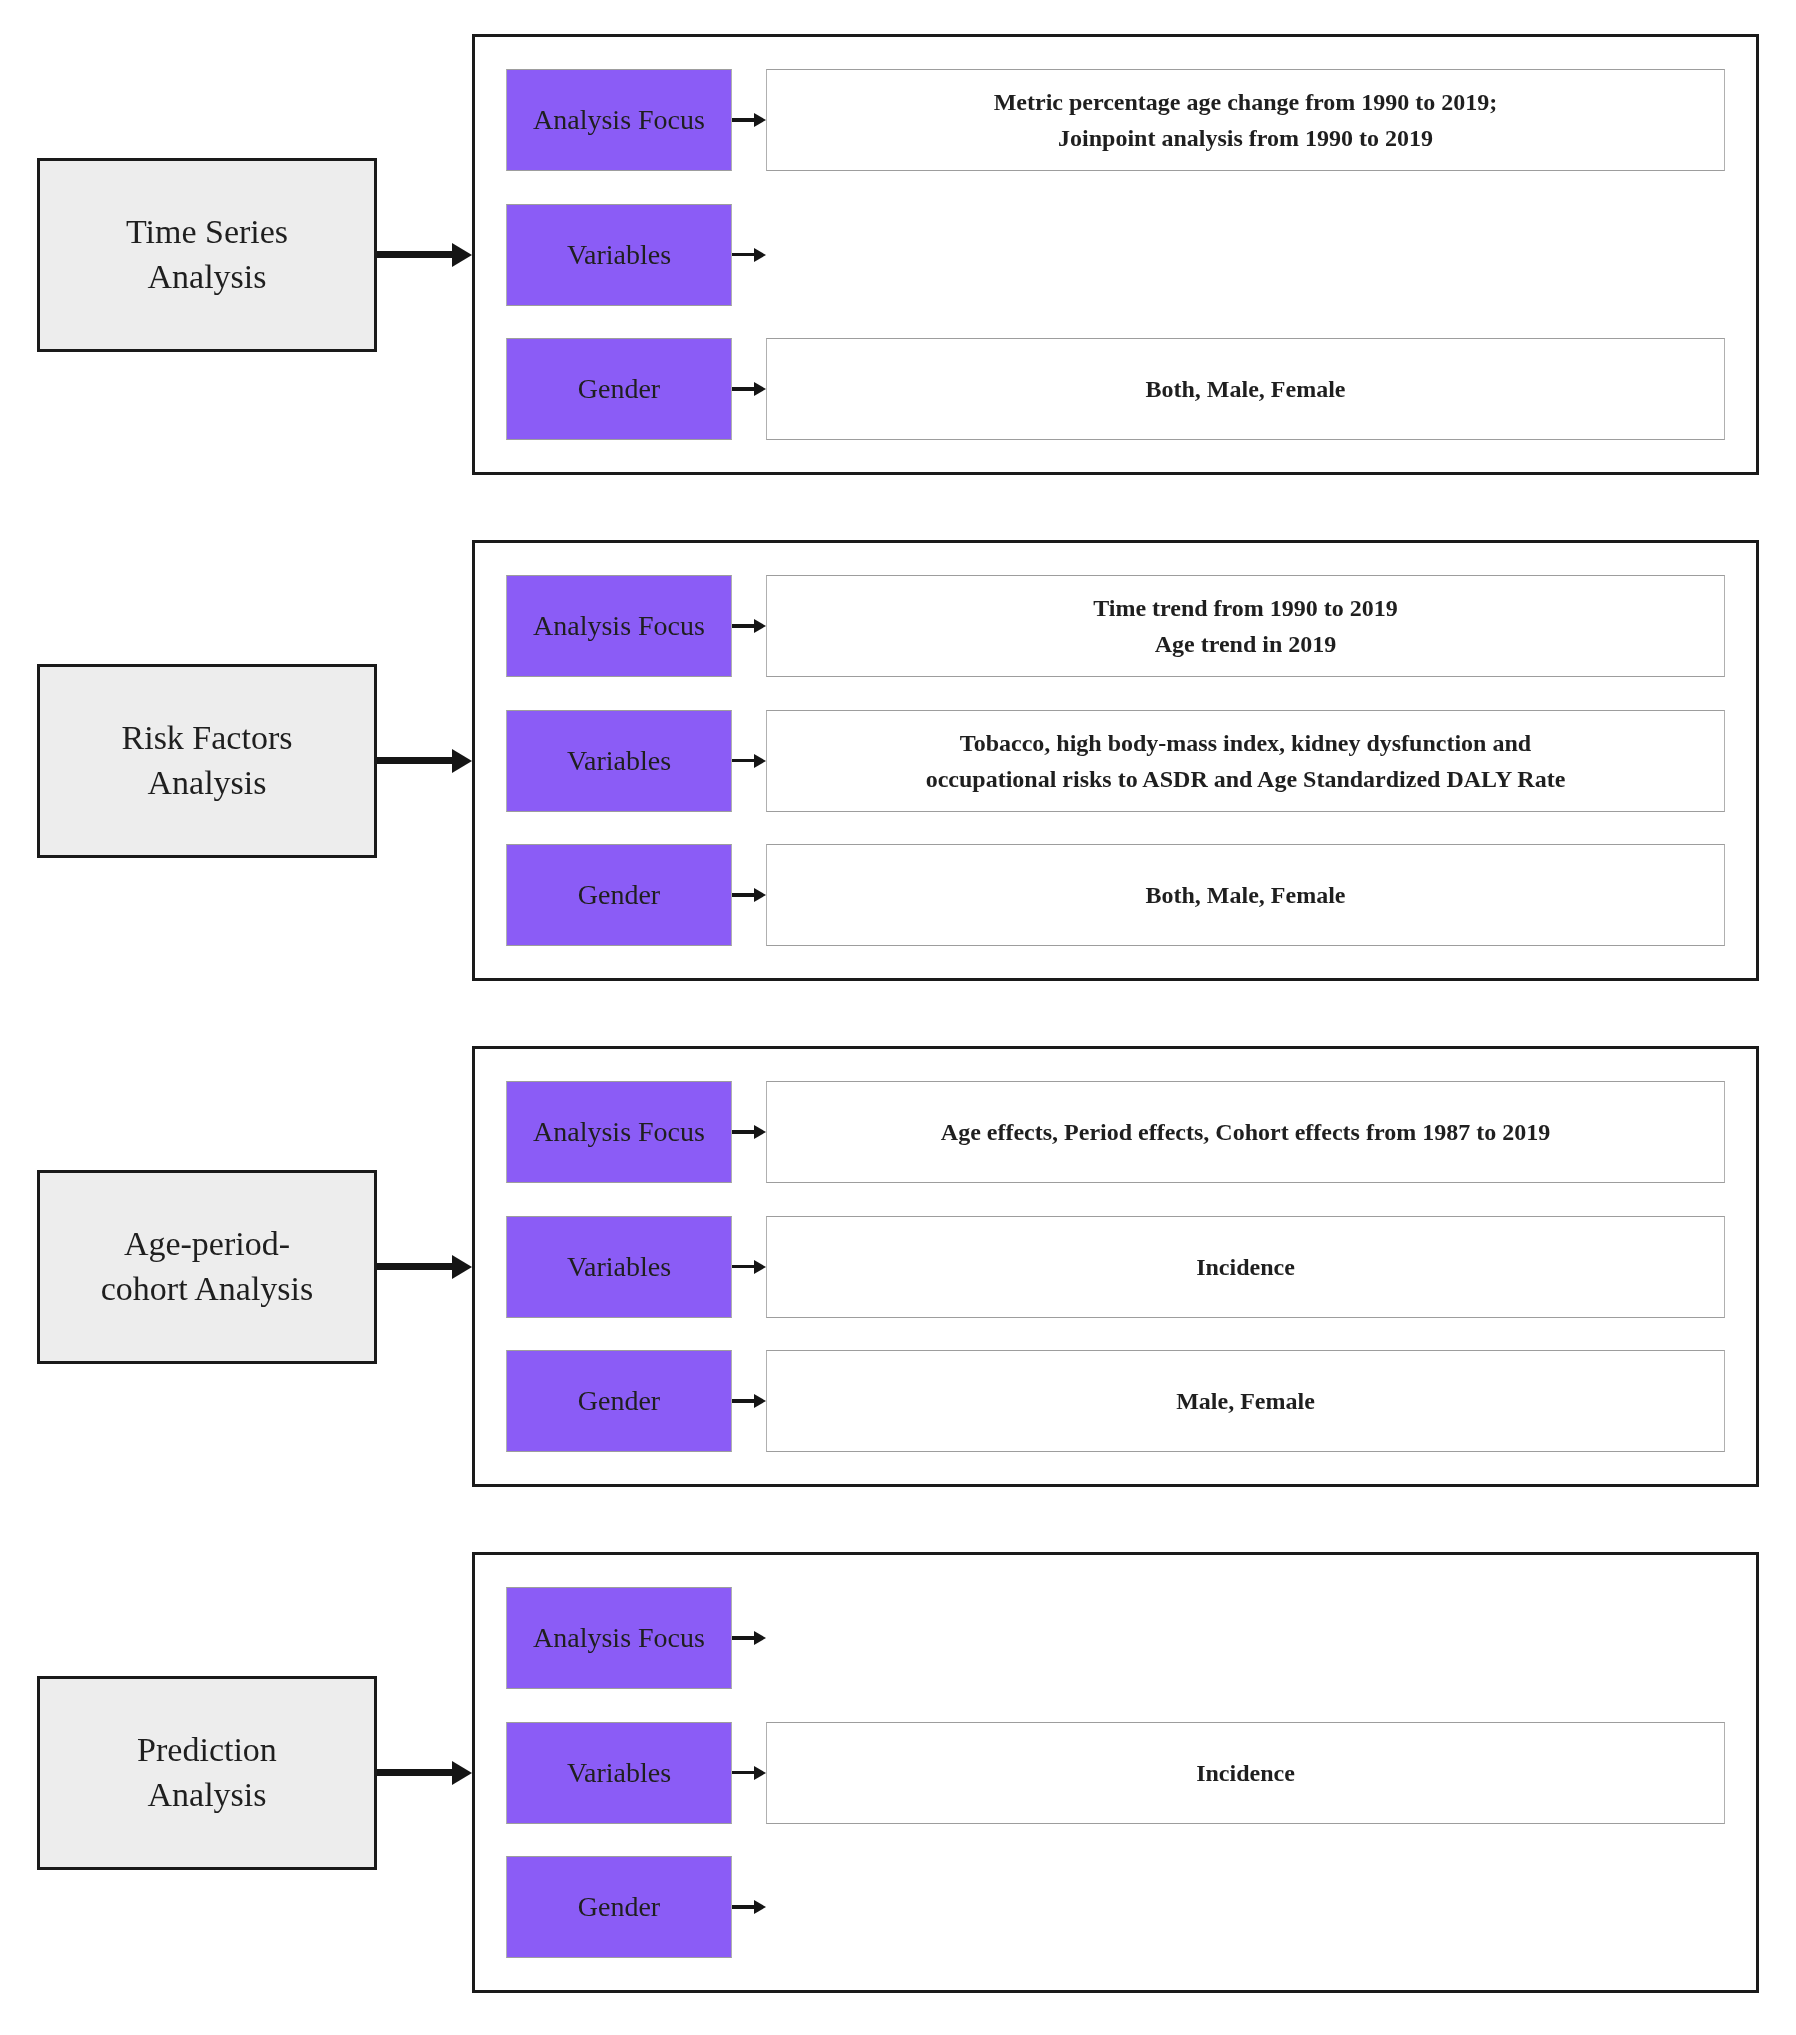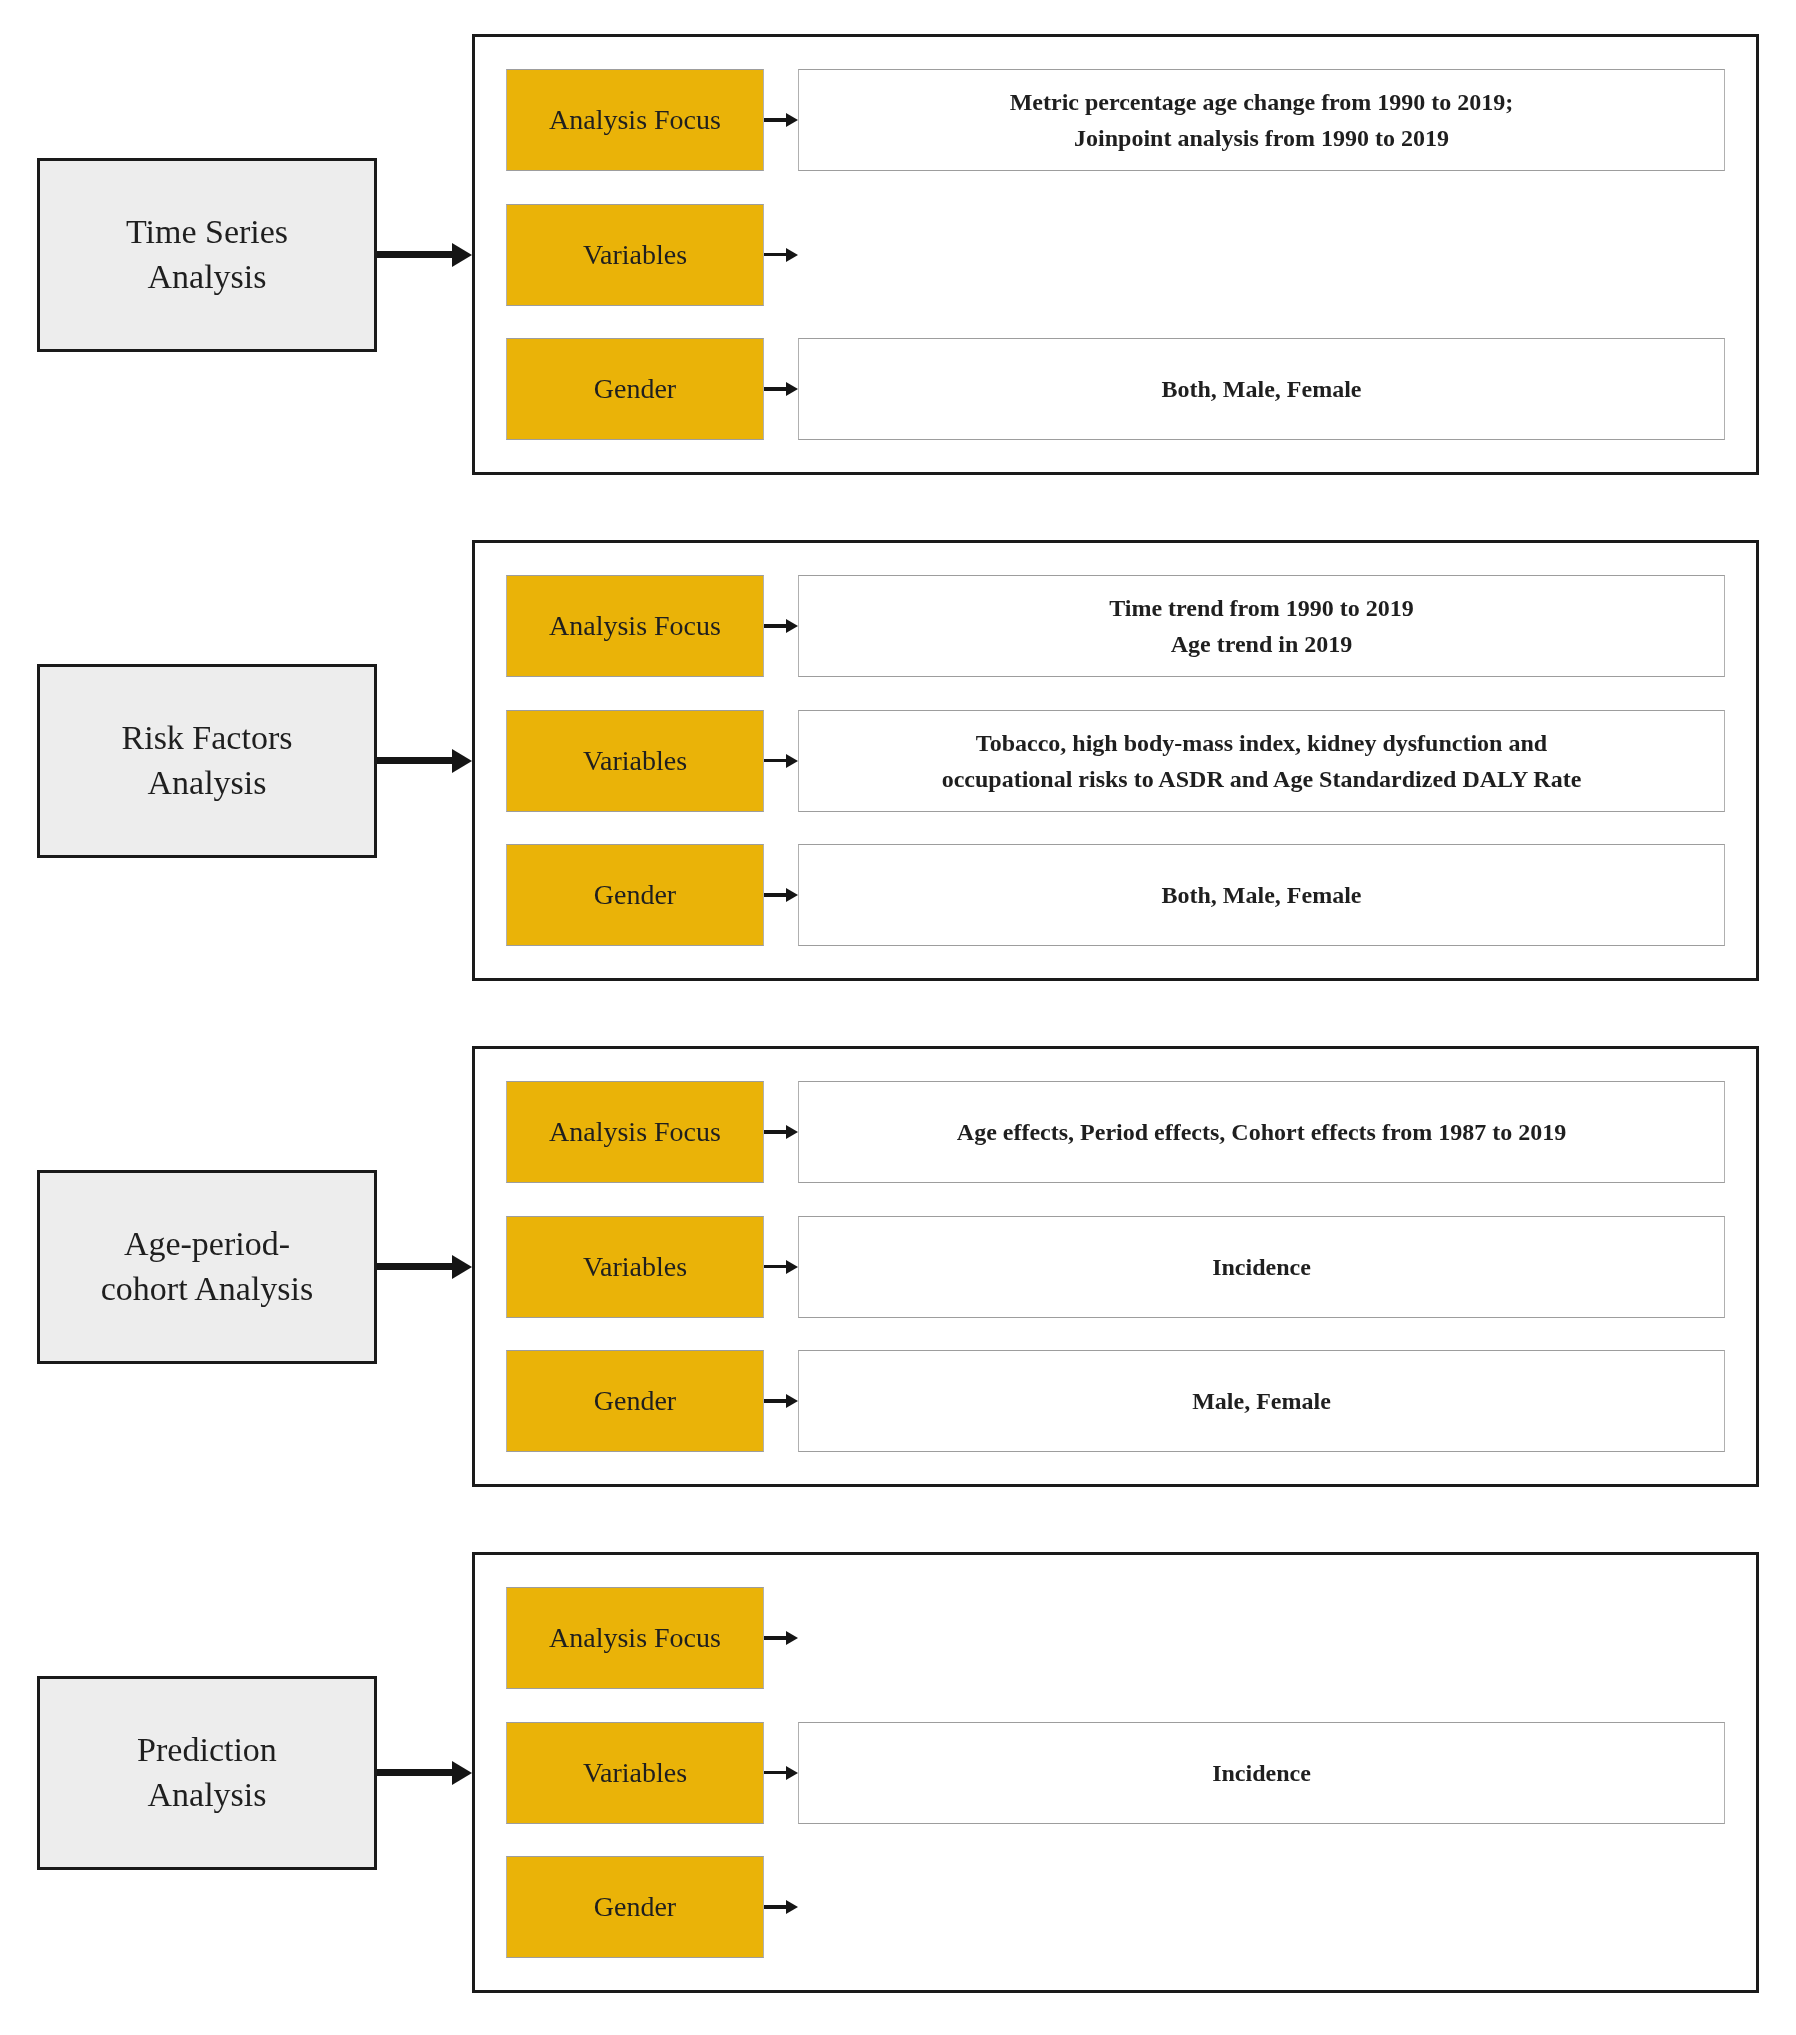--- a/index.html
+++ b/index.html
@@ -63,26 +63,26 @@
     padding: 0 31px;
     background: #ffffff;
   }
   .row {
     height: 102px;
     display: flex;
     align-items: stretch;
   }
   .label-box {
     flex: none;
-    width: 258px;
+    width: 226px;
     box-sizing: border-box;
     border: 1.2px solid #b0b0b0;
     border-top-color: #9d9d9d;
     border-bottom-color: #9d9d9d;
-    background: #eab308;
+    background: #8b5cf6;
     display: flex;
     align-items: center;
     justify-content: center;
     text-align: center;
     font-size: 28px;
   }
   .row-arrow {
     flex: none;
     width: 34px;
     display: flex;

